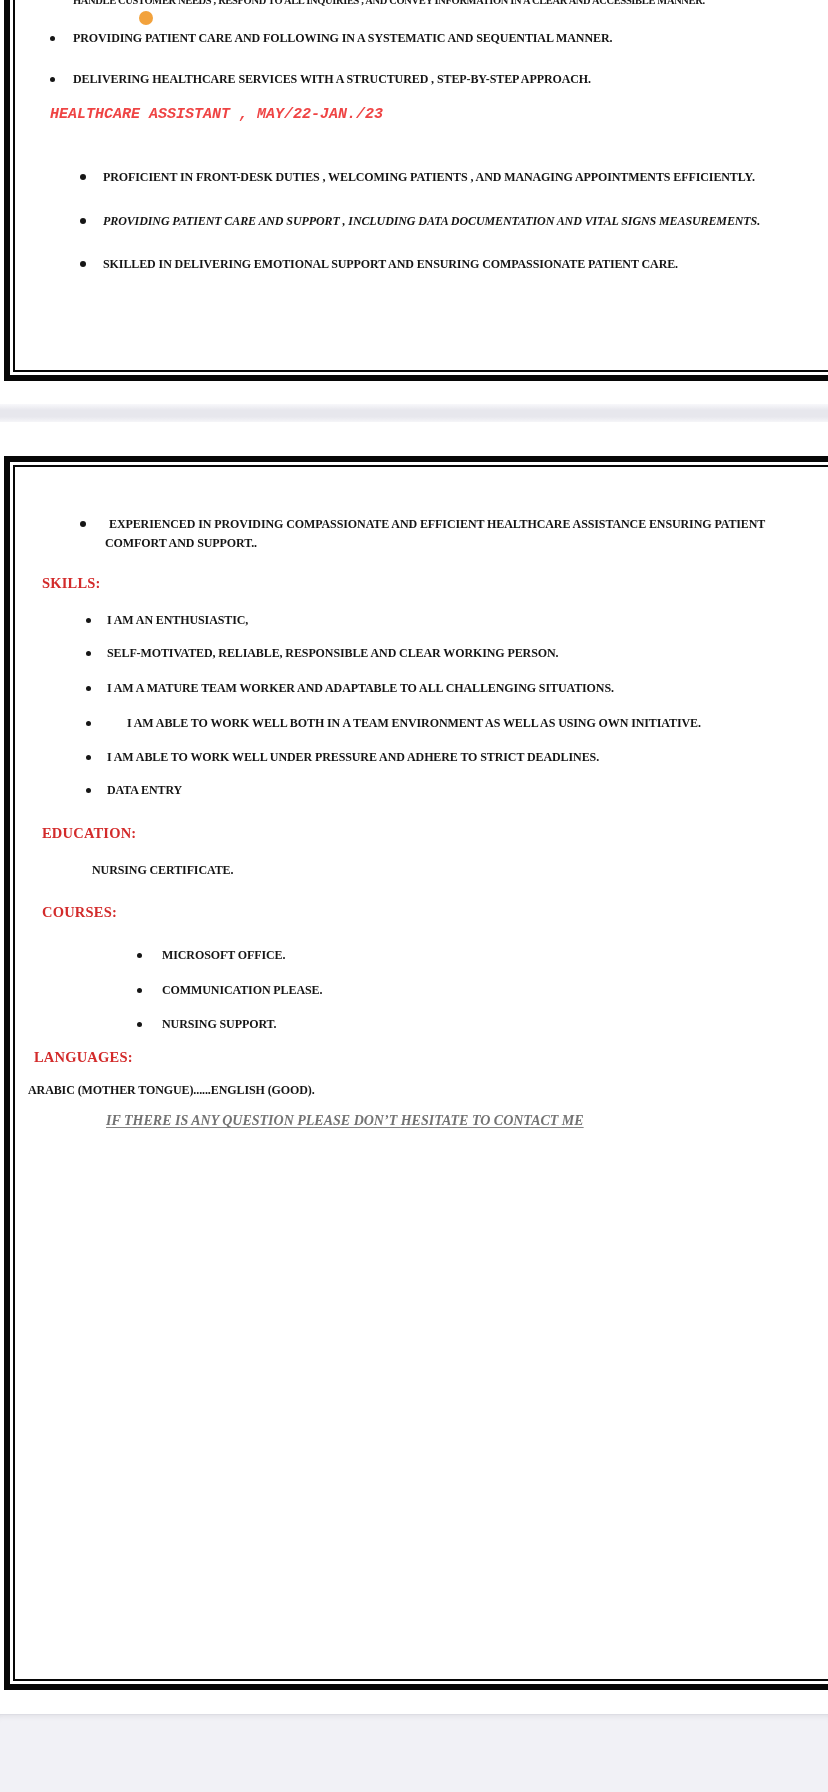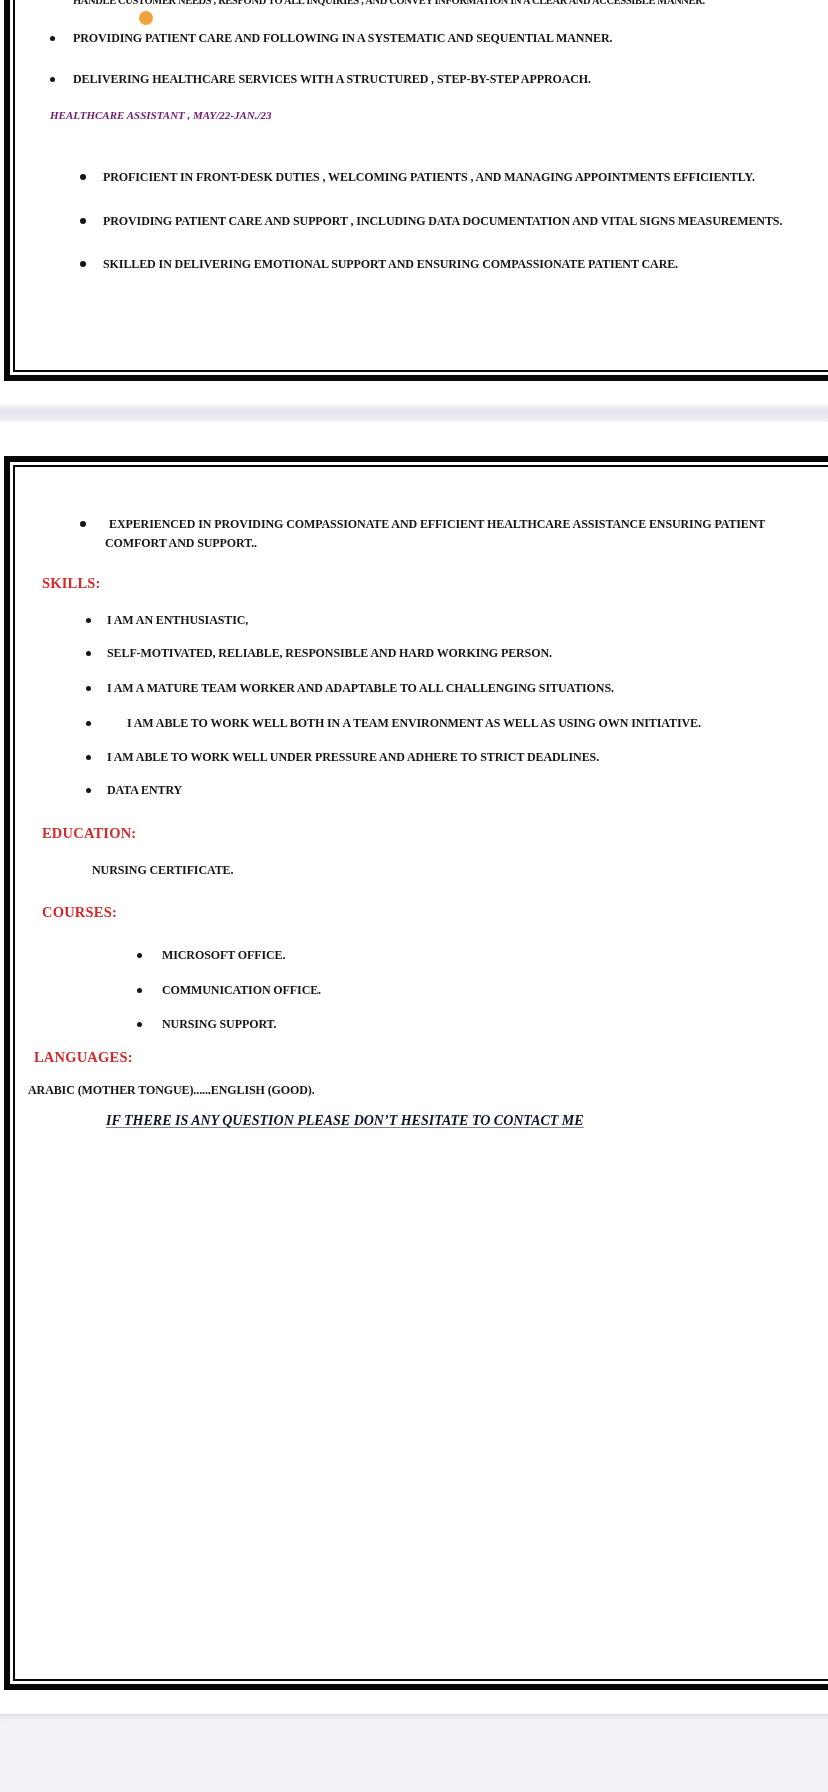--- a/index.html
+++ b/index.html
@@ -23,26 +23,26 @@
   .orange-dot{
     position:absolute;left:139px;top:11px;width:14px;height:14px;border-radius:50%;
     background:#F2A23C;
   }
   .heading{
     position:absolute;white-space:nowrap;font-weight:bold;font-size:14.5px;
     letter-spacing:0.2px;line-height:18px;color:#D32B2B;
   }
   .job-heading{
     position:absolute;white-space:nowrap;
-    font-family:Liberation Serif, serif;
-    font-weight:bold;font-style:italic;font-size:11px;line-height:16px;color:#701a75;
+    font-family:Liberation Mono, monospace;
+    font-weight:bold;font-style:italic;font-size:15px;line-height:16px;color:#ef4444;
   }
   .footer-note{
     position:absolute;white-space:nowrap;font-weight:bold;font-style:italic;
-    font-size:14px;line-height:18px;color:#0f172a;text-decoration:underline;
+    font-size:14px;line-height:18px;color:#737373;text-decoration:underline;
     text-decoration-color:rgba(27,27,27,0.55);text-underline-offset:2px;
   }
   .clipped-line{font-size:10.5px;letter-spacing:-0.35px;}
   
   .page-gap-bar{
     position:absolute;left:0;top:404px;width:828px;height:18px;
     background:linear-gradient(#f8f8fb 0%,#e7e7ed 35%,#e7e7ed 70%,#f5f5f8 100%);
   }
   .app-bottom{
     position:absolute;left:0;top:1714px;width:828px;height:78px;
@@ -66,41 +66,41 @@
 
 <span class="dot dot5" style="left:50px;top:77px;"></span>
 <div class="t" style="left:73px;top:72px;">DELIVERING HEALTHCARE SERVICES WITH A STRUCTURED , STEP-BY-STEP APPROACH.</div>
 
 <div class="job-heading" style="left:50px;top:107px;">HEALTHCARE ASSISTANT , MAY/22-JAN./23</div>
 
 <span class="dot dot6" style="left:80px;top:174px;"></span>
 <div class="t" style="left:103px;top:170px;">PROFICIENT IN FRONT-DESK DUTIES , WELCOMING PATIENTS , AND MANAGING APPOINTMENTS EFFICIENTLY.</div>
 
 <span class="dot dot6" style="left:80px;top:218px;"></span>
-<div class="t" style="left:103px;top:214px;">PROVIDING PATIENT CARE AND SUPPORT , INCLUDING DATA DOCUMENTATION AND VITAL SIGNS MEASUREMENTS.</div>
+<div class="t" style="left:103px;top:214px;font-style:italic;">PROVIDING PATIENT CARE AND SUPPORT , INCLUDING DATA DOCUMENTATION AND VITAL SIGNS MEASUREMENTS.</div>
 
 <span class="dot dot6" style="left:80px;top:261px;"></span>
 <div class="t" style="left:103px;top:257px;text-align:center;">SKILLED IN DELIVERING EMOTIONAL SUPPORT AND ENSURING COMPASSIONATE PATIENT CARE.</div>
 
 <div class="page-gap-bar"></div>
 
 <div class="page-box" style="top:456px;height:1222px;">
   <div class="inner"></div>
 </div>
 
 <span class="dot dot6" style="left:80px;top:521px;"></span>
 <div class="t wrap" style="left:105px;top:515px;width:668px;text-indent:4px;">EXPERIENCED IN PROVIDING COMPASSIONATE AND EFFICIENT HEALTHCARE ASSISTANCE ENSURING PATIENT COMFORT AND SUPPORT..</div>
 
 <div class="heading" style="left:42px;top:574px;">SKILLS:</div>
 
 <span class="dot dot5" style="left:86px;top:618px;"></span>
 <div class="t" style="left:107px;top:613px;">I AM AN ENTHUSIASTIC,</div>
 
 <span class="dot dot5" style="left:86px;top:651px;"></span>
-<div class="t" style="left:107px;top:646px;">SELF-MOTIVATED, RELIABLE, RESPONSIBLE AND HARD WORKING PERSON.</div>
+<div class="t" style="left:107px;top:646px;">SELF-MOTIVATED, RELIABLE, RESPONSIBLE AND CLEAR WORKING PERSON.</div>
 
 <span class="dot dot5" style="left:86px;top:686px;"></span>
 <div class="t" style="left:107px;top:681px;">I AM A MATURE TEAM WORKER AND ADAPTABLE TO ALL CHALLENGING SITUATIONS.</div>
 
 <span class="dot dot5" style="left:86px;top:721px;"></span>
 <div class="t" style="left:107px;top:716px;margin-left:20px;">I AM ABLE TO WORK WELL BOTH IN A TEAM ENVIRONMENT AS WELL AS USING OWN INITIATIVE.</div>
 
 <span class="dot dot5" style="left:86px;top:755px;"></span>
 <div class="t" style="left:107px;top:750px;">I AM ABLE TO WORK WELL UNDER PRESSURE AND ADHERE TO STRICT DEADLINES.</div>
 
@@ -109,21 +109,21 @@
 
 <div class="heading" style="left:42px;top:824px;">EDUCATION:</div>
 <div class="t" style="left:92px;top:863px;">NURSING CERTIFICATE.</div>
 
 <div class="heading" style="left:42px;top:903px;">COURSES:</div>
 
 <span class="dot dot5" style="left:137px;top:953px;"></span>
 <div class="t" style="left:162px;top:948px;">MICROSOFT OFFICE.</div>
 
 <span class="dot dot5" style="left:137px;top:988px;"></span>
-<div class="t" style="left:162px;top:983px;">COMMUNICATION OFFICE.</div>
+<div class="t" style="left:162px;top:983px;">COMMUNICATION PLEASE.</div>
 
 <span class="dot dot5" style="left:137px;top:1022px;"></span>
 <div class="t" style="left:162px;top:1017px;">NURSING SUPPORT.</div>
 
 <div class="heading" style="left:34px;top:1048px;">LANGUAGES:</div>
 <div class="t" style="left:22px;top:1083px;margin-left:6px;">ARABIC (MOTHER TONGUE)......ENGLISH (GOOD).</div>
 
 <div class="footer-note" style="left:106px;top:1112px;">IF THERE IS ANY QUESTION PLEASE DON’T HESITATE TO CONTACT ME</div>
 
 <div class="app-bottom"></div>

